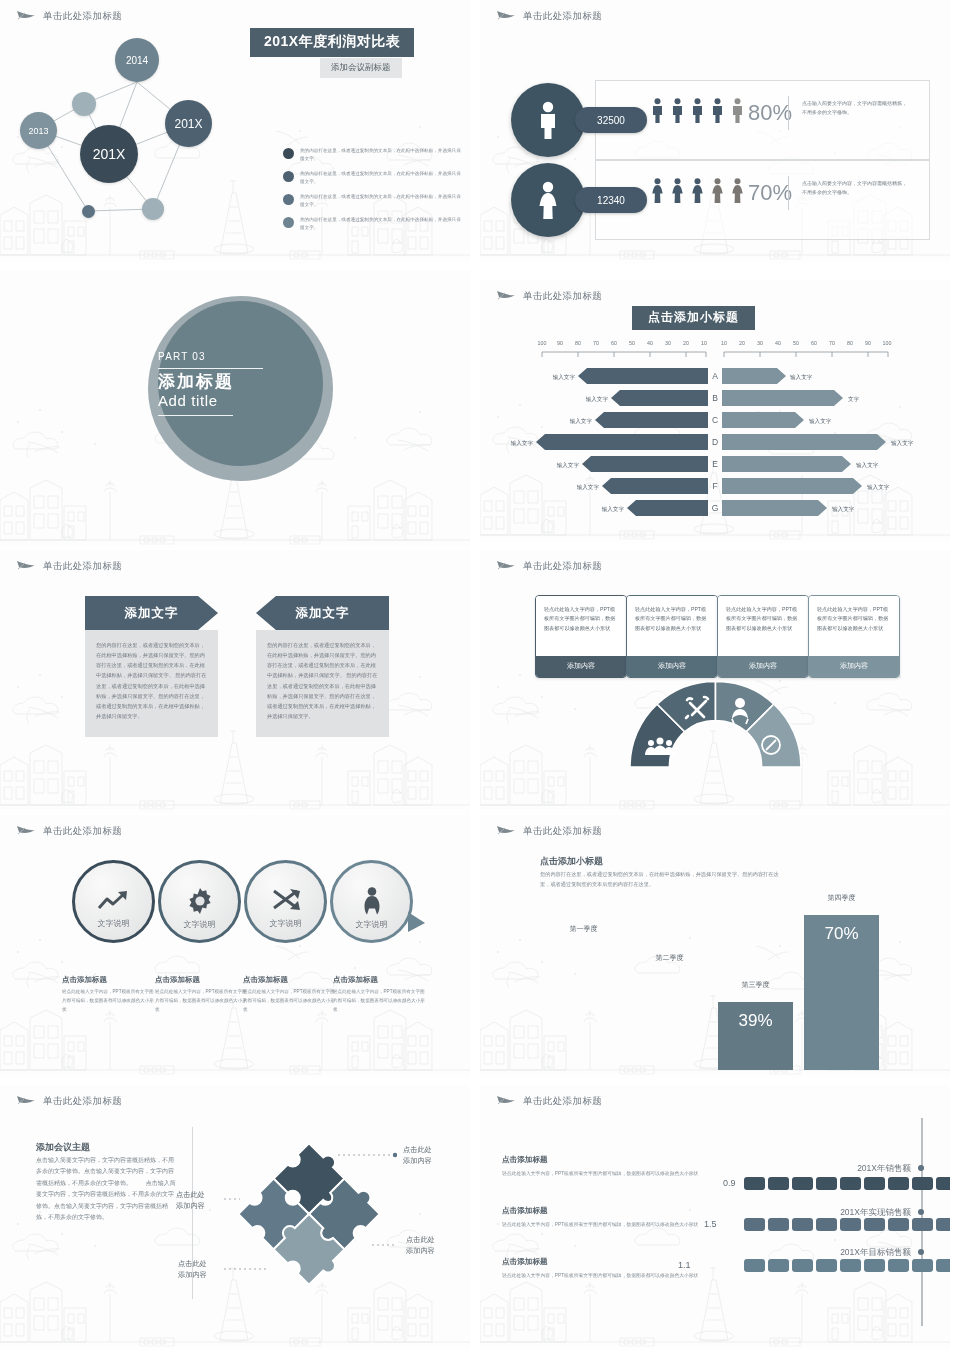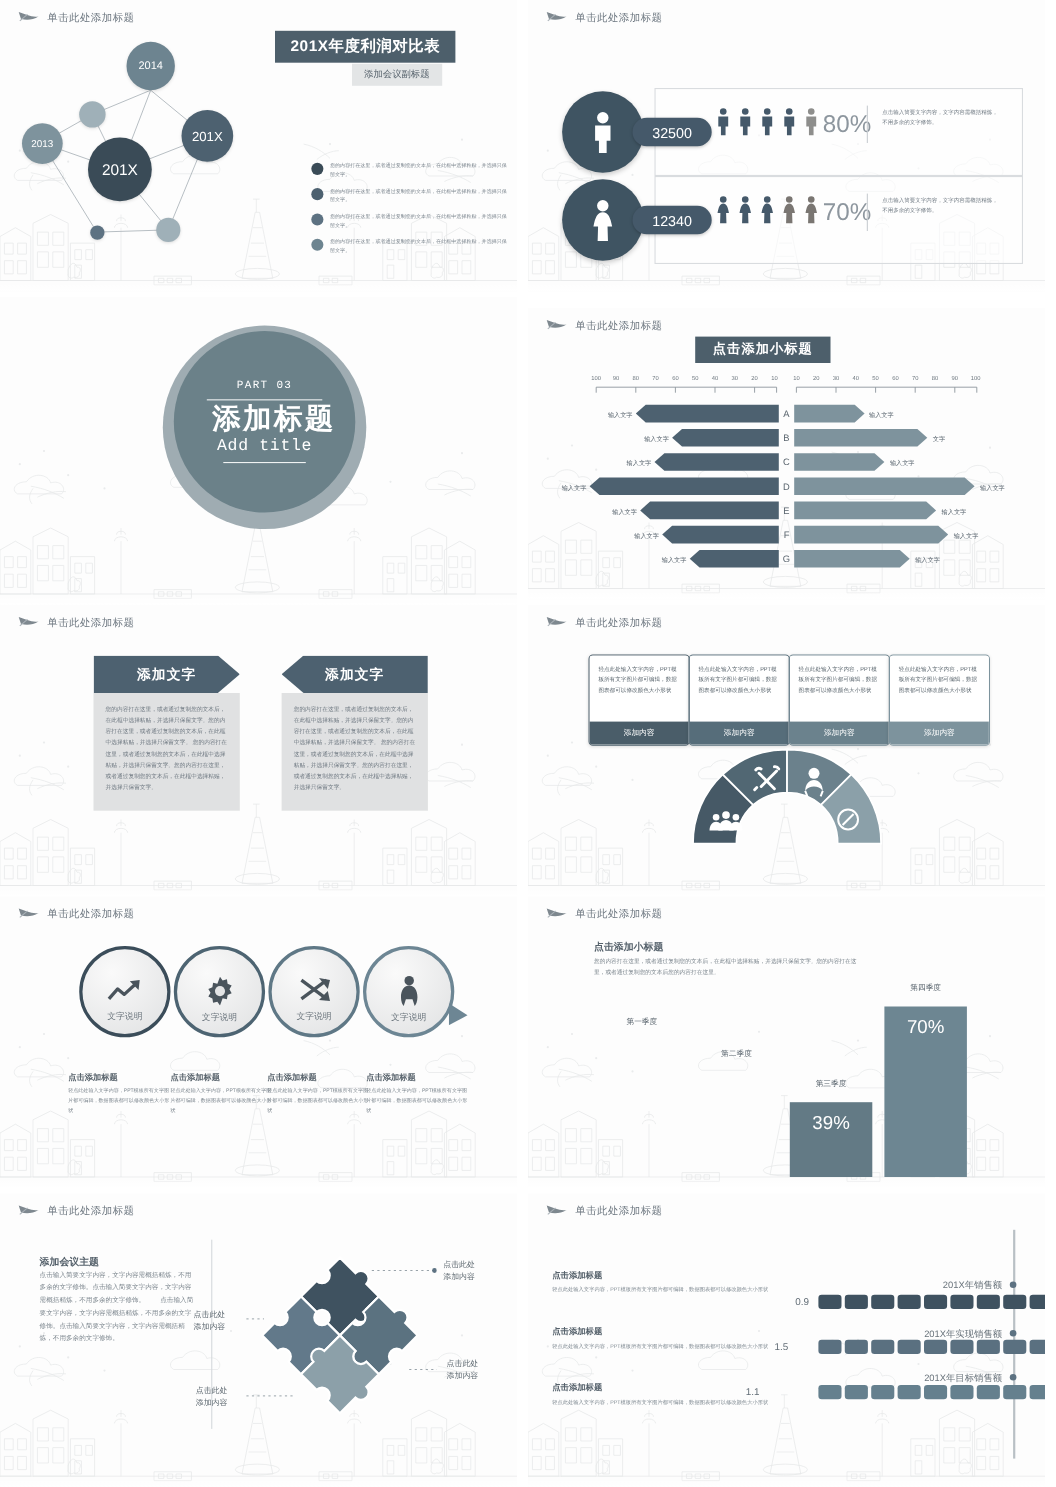--- a/index.html
+++ b/index.html
@@ -35,35 +35,35 @@
   .s1list{ position:absolute; left:283px; top:147px; width:180px; }
   .s1row{ display:flex; gap:6px; margin-bottom:7px; align-items:flex-start; }
   .s1dot{ width:11px; height:11px; border-radius:50%; flex:none; margin-top:1px; }
   .s1tx{ font-size:4.6px; line-height:1.75; color:#7b858e; }
 
   
   .pcard{ position:absolute; left:115px; width:335px; height:80px; border:1px solid #d9dcdf; background:rgba(255,255,255,.55); }
   .pcircle{ position:absolute; left:31px; width:74px; height:74px; border-radius:50%; background:#3f5462;
             display:flex; align-items:center; justify-content:center; box-shadow:0 2px 5px rgba(0,0,0,.2); }
   .ptag{ position:absolute; left:95px; width:72px; height:26px; border-radius:13px; background:#45596a;
-         color:#fff; font-size:13px; display:flex; align-items:center; justify-content:center;
+         color:#fff; font-size:10px; display:flex; align-items:center; justify-content:center;
          box-shadow:0 1px 3px rgba(0,0,0,.22); }
   .prow{ position:absolute; display:flex; gap:5px; align-items:flex-end; }
   .ppct{ position:absolute; font-size:22px; color:#8d969e; font-weight:300; }
   .pdesc{ position:absolute; width:108px; font-size:5px; line-height:1.85; color:#6f7982; }
   .pvl{ position:absolute; width:1px; background:#c9ced2; }
 
   
   .bigring{ position:absolute; left:148px; top:26px; width:185px; height:185px; border-radius:50%;
             background:#9aa8ae; opacity:.95; }
   .bigin{ position:absolute; left:158px; top:31px; width:165px; height:165px; border-radius:50%;
-          background:#6b8189; display:flex; flex-direction:column; align-items:center; justify-content:center; color:#fff;font-family:Liberation Mono, monospace; }
+          background:#6b8189; display:flex; flex-direction:column; align-items:flex-start; justify-content:center; color:#fff; }
   .pt03{ font-size:10px; letter-spacing:1.2px; margin-bottom:4px; }
   .hr1{ width:105px; height:1px; background:rgba(255,255,255,.9); margin:2px 0 4px; }
-  .cn{ font-size:26px; font-weight:bold; letter-spacing:2px; line-height:1.1;margin-left:17px; }
+  .cn{ font-size:17px; font-weight:bold; letter-spacing:2px; line-height:1.1; }
   .en{ font-size:15px; font-weight:300; letter-spacing:.6px; margin-top:1px; }
   .hr2{ width:75px; height:1px; background:rgba(255,255,255,.9); margin-top:6px; }
 
   
   .t4title{ position:absolute; left:152px; top:26px; background:#4d5f6b; color:#fff; padding:3px 16px 4px;
             font-size:12px; font-weight:bold; letter-spacing:1px; }
 
   
   .panel{ position:absolute; top:46px; width:133px; }
   .phead{ height:34px; background:#4d6170; color:#fff; display:flex; align-items:center; justify-content:center;

